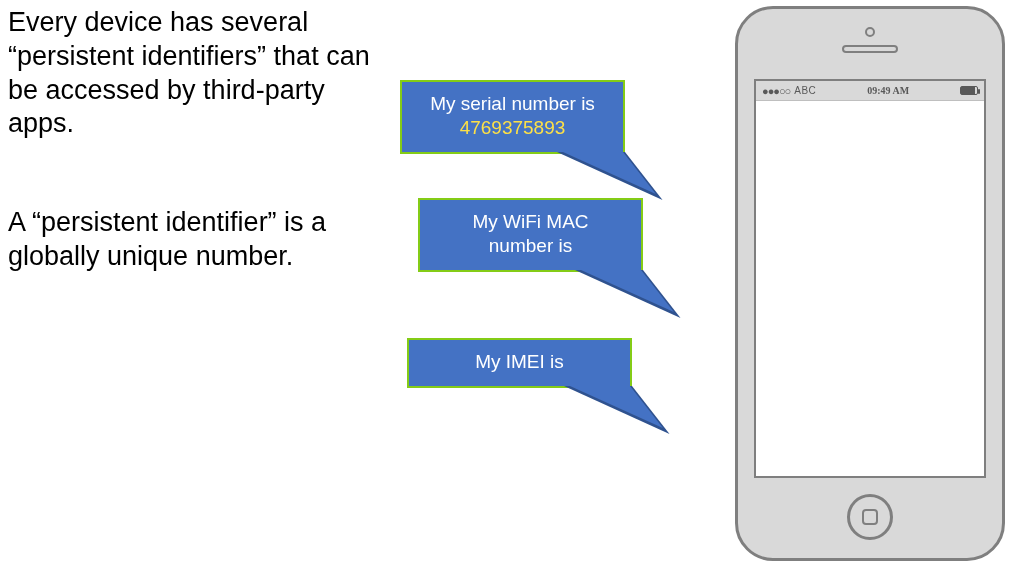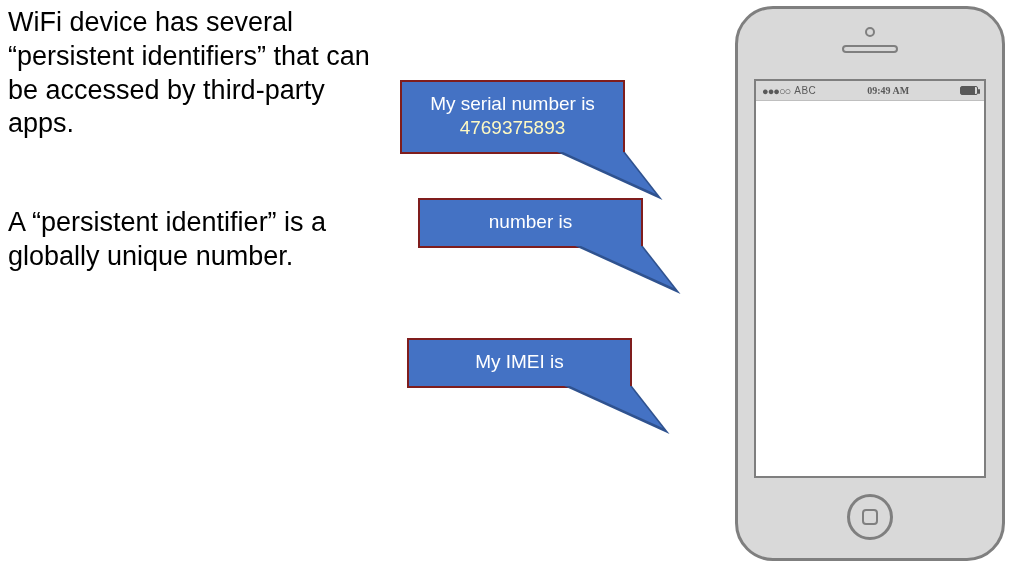--- a/index.html
+++ b/index.html
@@ -7,28 +7,28 @@
   .stage { position: relative; width: 1024px; height: 576px; }
 
   .para { position: absolute; left: 8px; width: 380px; font-size: 27px; line-height: 1.25; color: #000; }
   .para1 { top: 6px; }
   .para2 { top: 206px; }
 
   .bubble {
     position: absolute;
     width: 225px;
     background: #4472c4;
-    border: 2px solid #7f1d1d;
+    border: 2px solid #84cc16;
     color: #fff;
     text-align: center;
     font-size: 19px;
     line-height: 1.25;
     padding: 10px 12px 12px 12px;
   }
-  .bubble .val { color: #fef9c3; }
+  .bubble .val { color: #fde047; }
   .bubble .tail {
     position: absolute;
     width: 0; height: 0;
     border-style: solid;
   }
   
   .bubble .tail.outer {
     right: -2px;
     bottom: -48px;
     border-width: 48px 0 0 68px;
@@ -109,31 +109,32 @@
   }
   .home-inner {
     width: 16px; height: 16px; border: 2px solid #7f7f7f; border-radius: 4px;
   }
 </style>
 </head>
 <body>
 
 <div class="stage">
 
-  <div class="para para1">WiFi device has several “persistent identifiers” that can be accessed by third-party apps.</div>
+  <div class="para para1">Every device has several “persistent identifiers” that can be accessed by third-party apps.</div>
   <div class="para para2">A “persistent identifier” is a globally unique number.</div>
 
   <div class="bubble b1">
     <div>My serial number is</div>
     <div class="val">4769375893</div>
     <div class="tail outer"></div>
     <div class="tail inner"></div>
   </div>
 
   <div class="bubble b2">
+    <div>My WiFi MAC</div>
     <div>number is</div>
     <div class="tail outer"></div>
     <div class="tail inner"></div>
   </div>
 
   <div class="bubble b3">
     <div>My IMEI is</div>
     <div class="tail outer"></div>
     <div class="tail inner"></div>
   </div>

